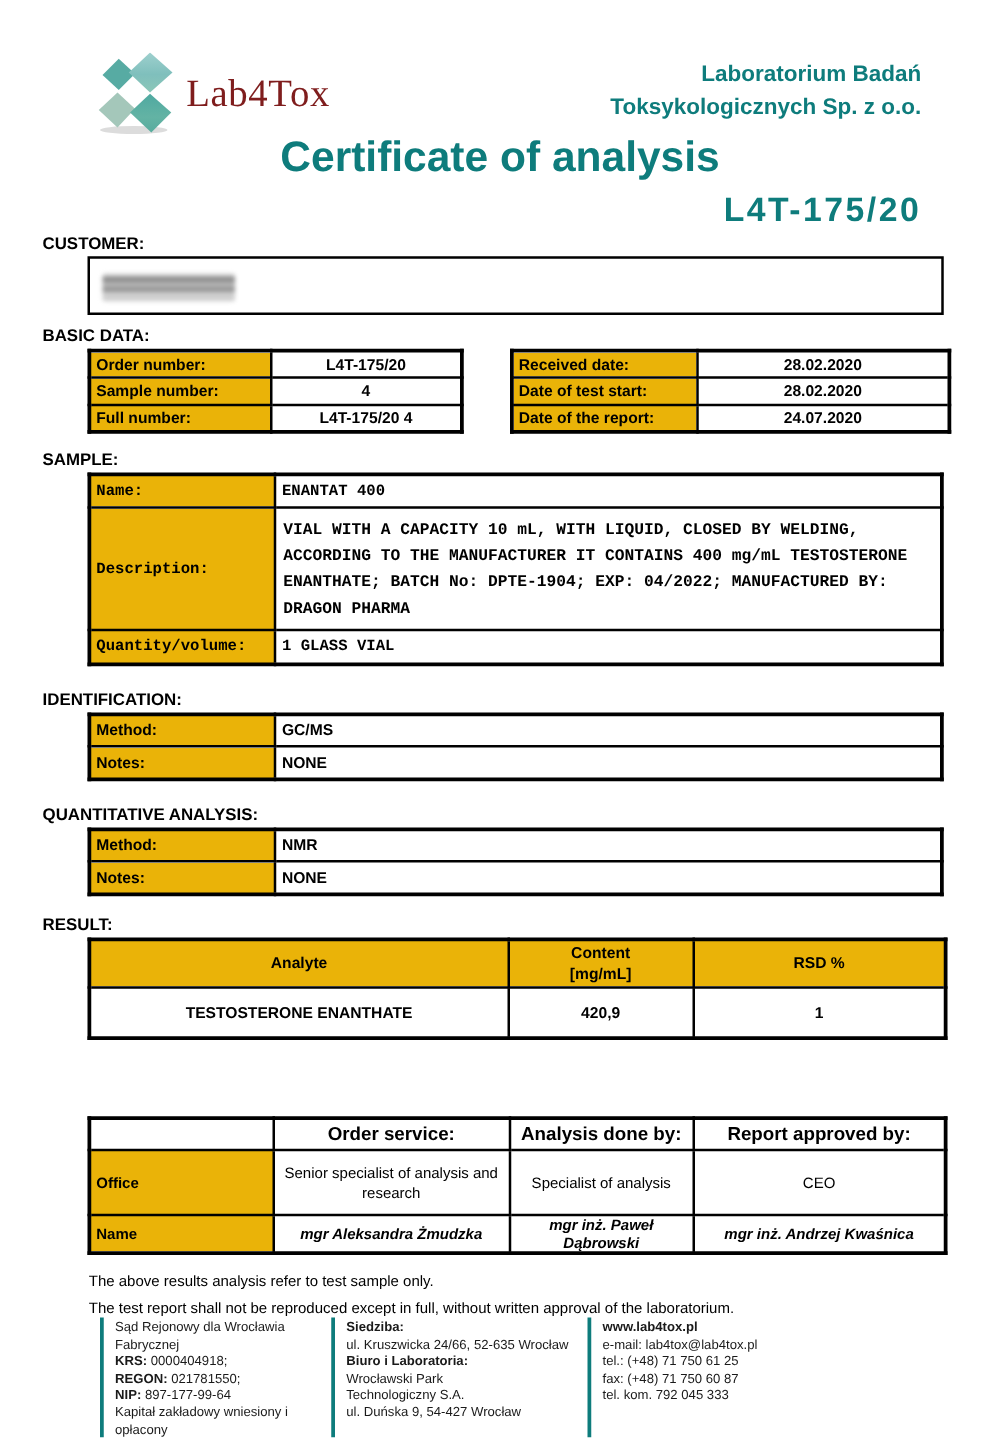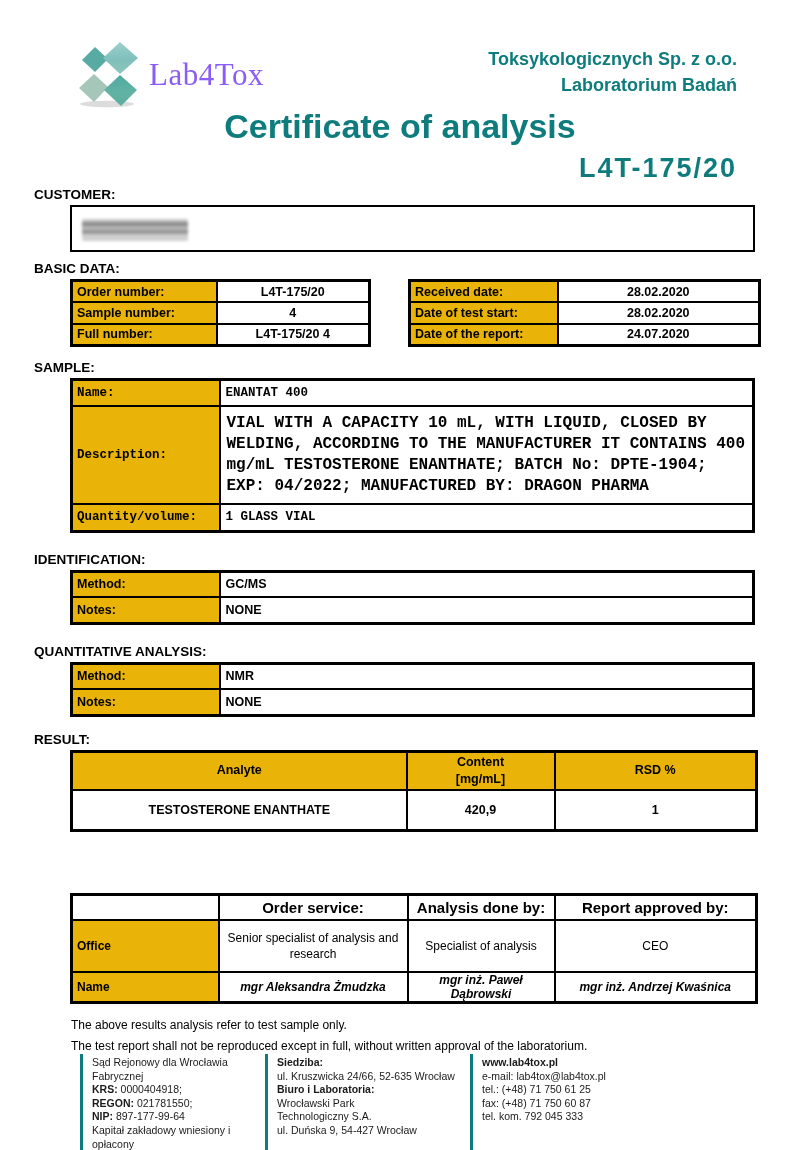--- a/index.html
+++ b/index.html
@@ -5,21 +5,21 @@
   * { margin:0; padding:0; box-sizing:border-box; }
   html,body { background:#fff; }
   .page {
     position:relative; width:800px; height:1150px; background:#ffffff;
     font-family:"Liberation Sans", sans-serif; color:#000; overflow:hidden;
   }
   
   .header { display:flex; justify-content:space-between; align-items:flex-start;
             padding:42px 63px 0 75px; height:104px; }
   .logo { display:flex; align-items:center; gap:4px; }
-  .logo-text { font-family:"Liberation Serif", serif; font-size:31px; color:#8b5cf6; letter-spacing:0.5px; }
+  .logo-text { font-family:"Liberation Serif", serif; font-size:31px; color:#7f1d1d; letter-spacing:0.5px; }
   .company { text-align:right; color:#0E7C7C; font-weight:bold; font-size:18px; line-height:26px; margin-top:4px; }
   .title { text-align:center; color:#0E7C7C; font-weight:bold; font-size:34px; line-height:40px; margin-top:2px; }
   .report-no { text-align:right; padding-right:63px; color:#0E7C7C; font-weight:bold; font-size:27px; line-height:31px; margin-top:7px; letter-spacing:2px; }
   
   .sec-label { font-size:13.5px; font-weight:bold; margin-left:34px; line-height:16px; }
   .lbl-customer { margin-top:3px; }
   .lbl-basic { margin-top:9px; }
   .lbl-sample { margin-top:13px; }
   .lbl-ident { margin-top:19px; }
   .lbl-quant { margin-top:19px; }
@@ -42,21 +42,21 @@
   .bt-left  .c1 { width:145px; } .bt-left .c2 { width:153px; }
   .bt-right { width:350px; margin-left:0; }
   .basic-gap { width:37px; }
   .bt-right .c1 { width:148px; } .bt-right .c2 { width:202px; }
   table.outer { border:3px solid #000; }
   
   .sample-table { margin:2px 0 0 70px; width:685px;font-family:Liberation Mono, monospace; }
   .sample-table .c1 { width:148px; }
   .row-name td, .row-qty td { height:27px; }
   .row-desc td { height:98px; }
-  .desc-cell { line-height:21px; font-size:16px; padding:2px 6px; vertical-align:middle; }
+  .desc-cell { line-height:21px; font-size:13px; padding:2px 6px; vertical-align:middle; }
   
   .mini-table { margin:2px 0 0 70px; width:685px; }
   .mini-table .c1 { width:148px; }
   .mini-table td { height:26px; }
   
   .result-table { margin:2px 0 0 70px; width:685px; }
   .result-table .ca { width:335px; } .result-table .cb { width:148px; } .result-table .cc { width:202px; }
   .result-table .hdr { height:37px; line-height:17px; text-align:center; }
   .result-table .data td { height:41px; text-align:center; }
   
@@ -99,22 +99,22 @@
         </defs>
         <ellipse cx="32" cy="62" rx="27" ry="3.2" fill="#DCDCDC"></ellipse>
         <polygon points="20,5 33,17 20,30 7,18" fill="#57ABA3"></polygon>
         <polygon points="45,0 63,16 45,32 28,16" fill="url(#g1)"></polygon>
         <polygon points="19,32 33,45 19,60 4,46" fill="#A4C7BA"></polygon>
         <polygon points="45,33 62,48 46,64 29,48" fill="url(#g2)"></polygon>
       </svg>
       <span class="logo-text">Lab4Tox</span>
     </div>
     <div class="company">
+      <div>Laboratorium Badań</div>
       <div>Toksykologicznych Sp. z o.o.</div>
-      <div>Laboratorium Badań</div>
     </div>
   </div>
 
   <div class="title">Certificate of analysis</div>
   <div class="report-no">L4T-175/20</div>
 
   <div class="sec-label lbl-customer">CUSTOMER:</div>
   <div class="customer-box">
     <div class="redacted"></div>
   </div>

